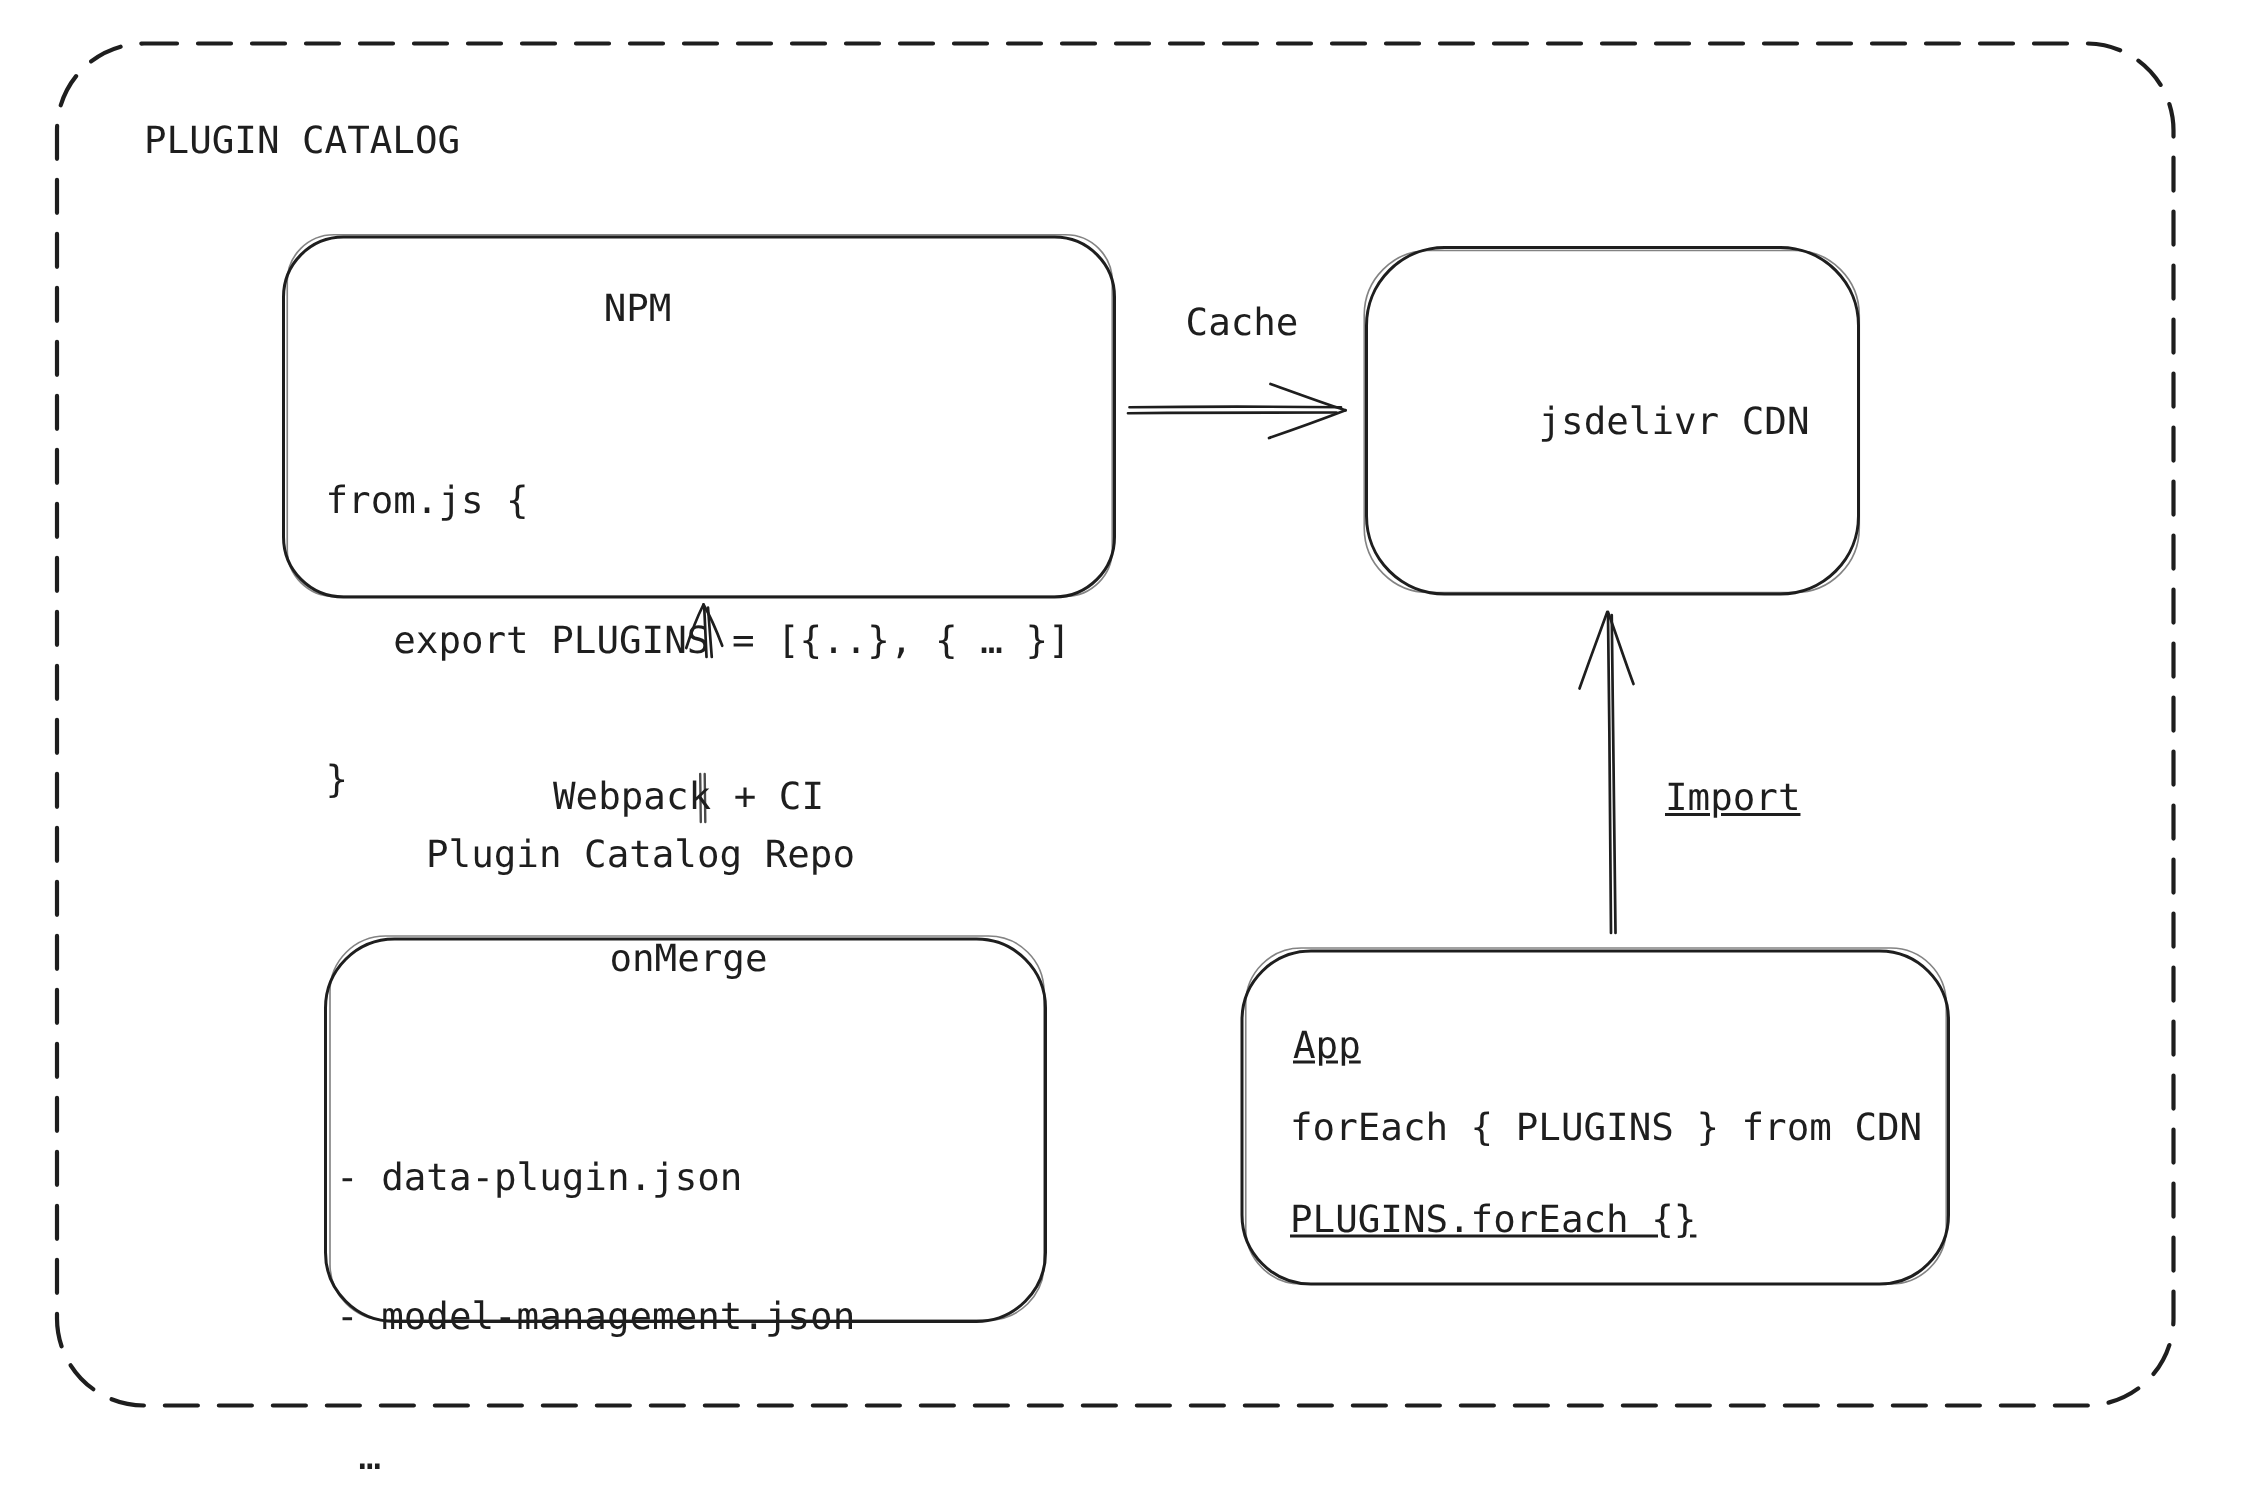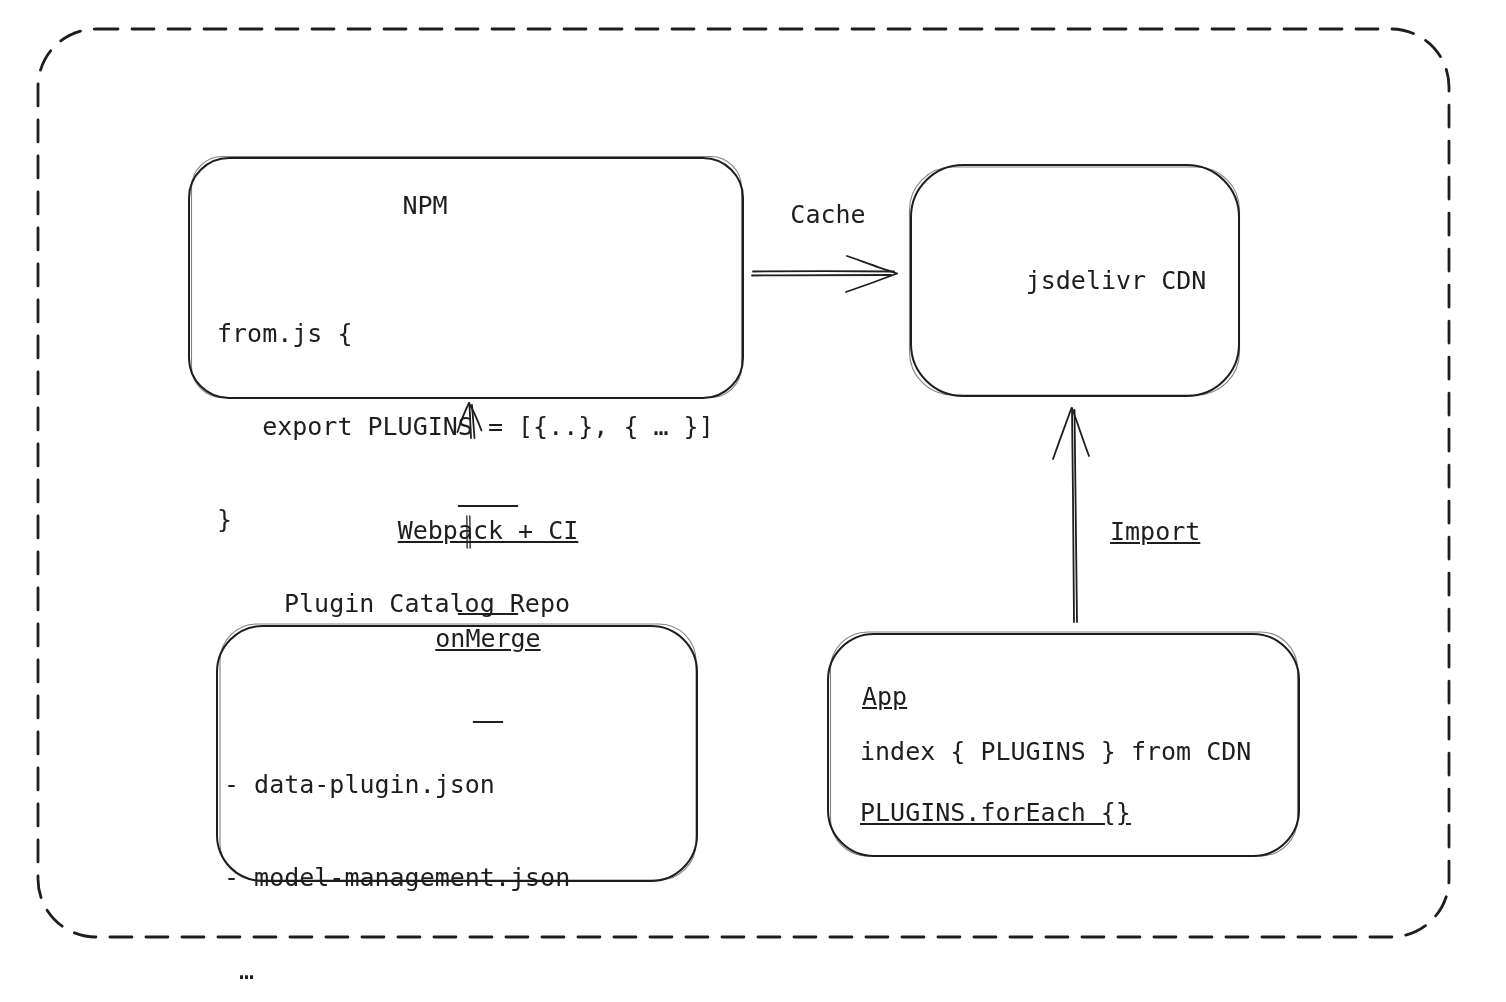--- a/index.html
+++ b/index.html
@@ -91,43 +91,44 @@
         <path d="M1089,456 C1083,440 1077.5,423 1072,408"></path>
       </g>
     </g>
 
     <g fill="none" stroke-linecap="round" stroke-width="1.6" stroke="#4a4a4a">
       <path d="M466.8,516 L467.2,548"></path>
       <path d="M469.8,516 L470.2,548"></path>
     </g>
   </svg>
 
+  <div class="t" style="left:96px; top:79px;">PLUGIN CATALOG</div>
 
   <div class="t center" style="left:425px; top:191px;">NPM</div>
   <div class="t code" style="left:217px; top:256px;">
     <div>from.js {</div>
     <div>   export PLUGINS = [{..}, { … }]</div>
     <div>}</div>
   </div>
 
   <div class="t center" style="left:828px; top:200px;">Cache</div>
 
   <div class="t center" style="left:1116px; top:266px;">jsdelivr CDN</div>
 
-  <div class="t center lh36" style="left:488px; top:441px;text-decoration:underline;">
+  <div class="t center lh36" style="left:459px; top:441px;">
     <div>Webpack + CI</div>
     <div>onMerge</div>
   </div>
 
-  <div class="t center" style="left:427px; top:589px;">Plugin Catalog Repo</div>
+  <div class="t center" style="left:427px; top:555px;">Plugin Catalog Repo</div>
   <div class="t code" style="left:224px; top:707px;">
     <div>- data-plugin.json</div>
     <div>- model-management.json</div>
     <div> …</div>
   </div>
 
   <div class="t" style="left:1110px; top:517px;text-decoration:underline;">Import</div>
 
   <div class="t" style="left:862px; top:682px;text-decoration:underline;">App</div>
-  <div class="t" style="left:860px; top:737px;">index { PLUGINS } from CDN</div>
+  <div class="t" style="left:860px; top:737px;">forEach { PLUGINS } from CDN</div>
   <div class="t" style="left:860px; top:798px;text-decoration:underline;">PLUGINS.forEach {}</div>
 
 </div>
 
 </body></html>

